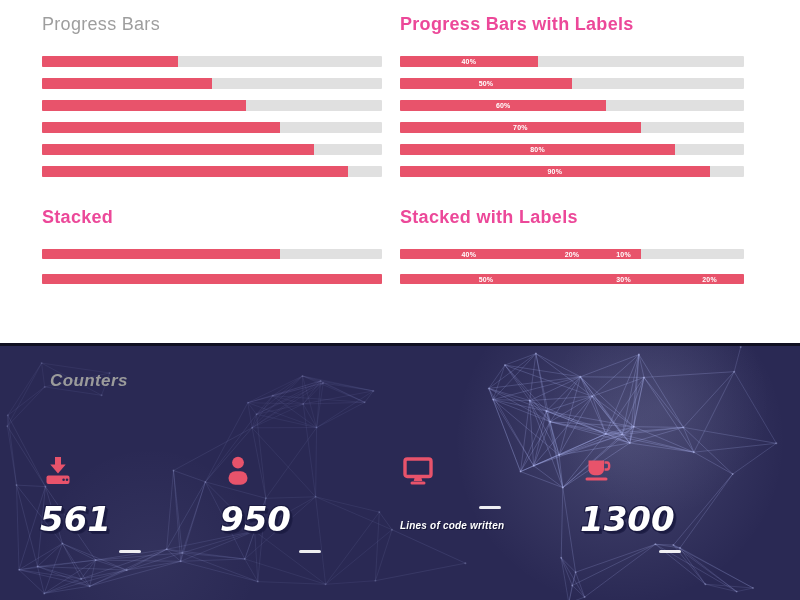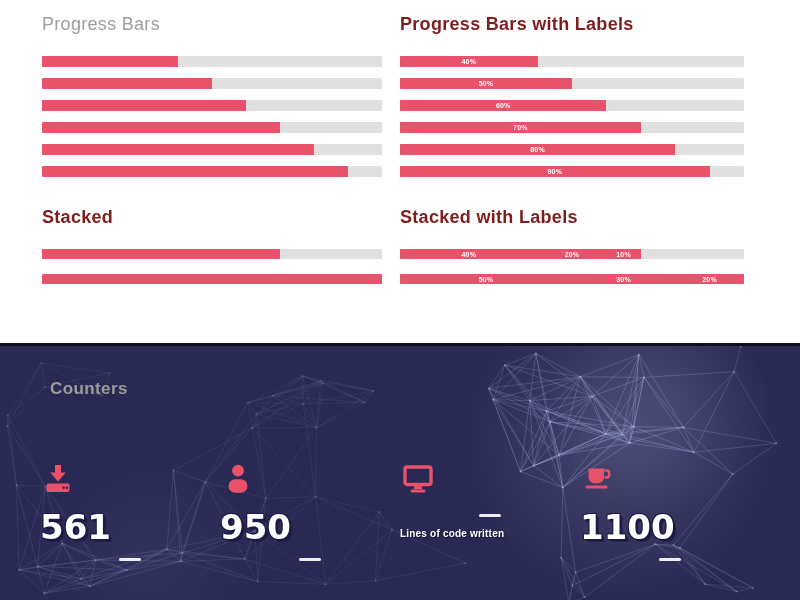--- a/index.html
+++ b/index.html
@@ -7,33 +7,33 @@
               font-family:"Liberation Sans", sans-serif; }
 
   .page { width:800px; height:600px; position:relative; }
 
   
   .top { height:343px; display:flex; padding:14px 48px 0 42px; gap:18px; background:#fff; }
   .col-left  { width:340px; flex:none; }
   .col-right { width:344px; flex:none; }
 
   h2.h-light { font-size:18px; font-weight:400; color:#9e9e9e; letter-spacing:.3px; margin-bottom:22px; height:20px; line-height:20px; }
-  h2.h-bold  { font-size:18px; font-weight:700; color:#7f1d1d; letter-spacing:.3px; margin-bottom:22px; height:20px; line-height:20px; }
+  h2.h-bold  { font-size:18px; font-weight:700; color:#ec4899; letter-spacing:.3px; margin-bottom:22px; height:20px; line-height:20px; }
 
   .bars { margin-bottom:30px; }
   .track { width:100%; background:#e0e0e0; border-radius:1px; display:flex; overflow:hidden; }
   .track.bar     { height:11px; margin-bottom:11px; }
   .track.stacked { height:10px; margin-bottom:15px; }
   .fill { background:#e8536b; height:100%; display:flex; align-items:center; justify-content:center; }
   .bar-label { font-size:7px; font-weight:700; color:#ffffff; line-height:11px; letter-spacing:.2px; white-space:nowrap; }
 
   
   .dark { height:257px; background:#2a2954; position:relative; border-top:3px solid #101022; overflow:hidden; }
   .dark svg.plexus { position:absolute; left:0; top:0; width:800px; height:257px; display:block; }
-  .dark-inner { position:relative; z-index:2; padding-top:33px; }
+  .dark-inner { position:relative; z-index:2; padding-top:25px;font-style:italic; }
   h2.counters-title { font-size:17px; font-weight:700; color:#9b9b9b; letter-spacing:.4px; margin-left:50px; height:20px; line-height:20px; }
 
   .counters { margin:62px 40px 0 40px; display:flex; }
   .counter { flex:1 1 0; }
   .counter-icon { display:inline-block; width:36px; height:36px; }
   .counter-icon svg { width:36px; height:36px; display:block; }
   .counter-value { margin-top:8px; font-family:"DejaVu Sans", sans-serif; font-size:34px; font-weight:800; color:#ffffff; line-height:36px;
                    text-shadow:2px 2px 0 #1b1b42, -1px -1px 0 #1b1b42, 1px -1px 0 #1b1b42, -1px 1px 0 #1b1b42, 3px 3px 0 rgba(27,27,66,.75); }
   .counter-divider { width:22px; height:3px; background:rgba(255,255,255,.92); border-radius:2px; margin:13px auto 11px auto; }
   .counter-label { font-size:10px; font-weight:700; color:#ffffff; letter-spacing:.2px;
@@ -575,18 +575,18 @@
               </svg></span><div class="counter-value">950</div><div class="counter-divider"></div></div>
           <div class="counter"><span class="counter-icon"><svg viewBox="0 0 36 36">
                 <rect x="5" y="6" width="26" height="17.5" rx="2.2" fill="none" stroke="#e8536b" stroke-width="3.4"></rect>
                 <path d="M15 23.5 h6 l1.3 4.5 h-8.6 z" fill="#e8536b"></path>
                 <rect x="10.5" y="28.4" width="15" height="3" rx="1.5" fill="#e8536b"></rect>
               </svg></span><div class="counter-divider"></div><div class="counter-label">Lines of code written</div></div>
           <div class="counter"><span class="counter-icon"><svg viewBox="0 0 36 36">
                 <path d="M8.5 7.5 h15.5 v8.5 c0 4.2 -3 6.3 -7.75 6.3 s-7.75 -2.1 -7.75 -6.3 z" fill="#e8536b"></path>
                 <path d="M24.5 9.5 h2.6 c2.8 0 2.8 7 0 7 h-2.6" fill="none" stroke="#e8536b" stroke-width="2.4"></path>
                 <rect x="5.5" y="24.4" width="22" height="3" rx="1.5" fill="#e8536b"></rect>
-              </svg></span><div class="counter-value">1100</div><div class="counter-divider"></div></div>
+              </svg></span><div class="counter-value">1300</div><div class="counter-divider"></div></div>
         </div>
     </div>
   </div>
 
 </div>
 
 </body></html>

